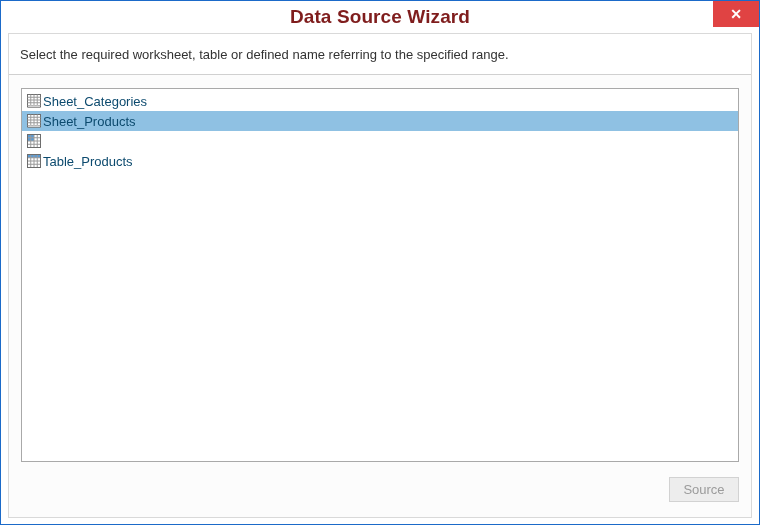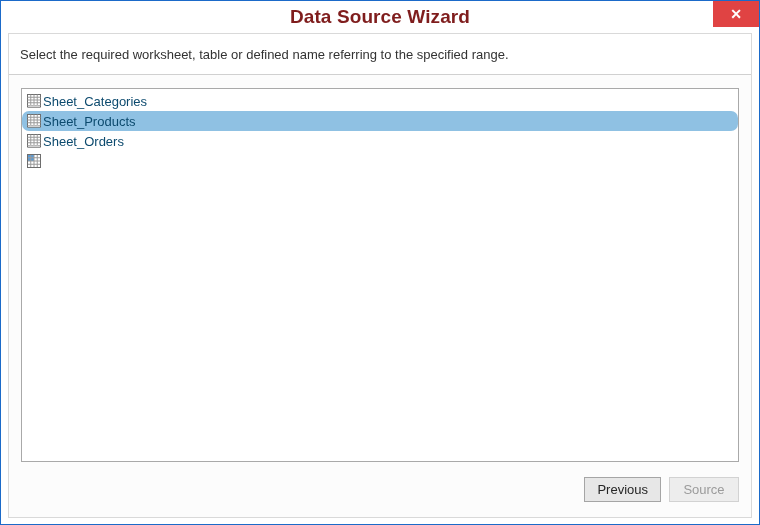--- a/index.html
+++ b/index.html
@@ -115,21 +115,20 @@
     display: flex;
     align-items: center;
     padding-left: 4px;
     font-size: 13px;
     color: #0c4a6e;
     cursor: default;
     box-sizing: border-box;
   }
   .list-item.selected {
     background: #8fc1e3;
-    border-radius: 7px;
   }
   .item-label {
     padding-left: 1px;
     white-space: nowrap;
   }
 
   
   .item-icon {
     width: 16px;
     height: 16px;
@@ -216,49 +215,49 @@
               <line x1="1.5" y1="9.75" x2="14.5" y2="9.75" stroke="#9a9a9a" stroke-width="1"></line>
               <line x1="4.75" y1="1.5" x2="4.75" y2="12.5" stroke="#9a9a9a" stroke-width="1"></line>
               <line x1="8" y1="1.5" x2="8" y2="12.5" stroke="#9a9a9a" stroke-width="1"></line>
               <line x1="11.25" y1="1.5" x2="11.25" y2="12.5" stroke="#9a9a9a" stroke-width="1"></line>
               <path d="M1.5,12.5 L1.5,14.2 L14.5,14.2 L14.5,12.5" fill="#ffffff" stroke="#6d6d6d" stroke-width="1"></path>
             </svg>
             <span class="item-label">Sheet_Products</span>
           </div>
           <div class="list-item">
             <svg viewBox="0 0 16 16" class="item-icon">
-              <rect x="1.5" y="1.5" width="13" height="11" fill="#ffffff" stroke="#6d6d6d" stroke-width="1"></rect>
-              <line x1="1.5" y1="4.25" x2="14.5" y2="4.25" stroke="#9a9a9a" stroke-width="1"></line>
-              <line x1="1.5" y1="7" x2="14.5" y2="7" stroke="#9a9a9a" stroke-width="1"></line>
-              <line x1="1.5" y1="9.75" x2="14.5" y2="9.75" stroke="#9a9a9a" stroke-width="1"></line>
-              <line x1="4.75" y1="1.5" x2="4.75" y2="12.5" stroke="#9a9a9a" stroke-width="1"></line>
-              <line x1="8" y1="1.5" x2="8" y2="12.5" stroke="#9a9a9a" stroke-width="1"></line>
-              <line x1="11.25" y1="1.5" x2="11.25" y2="12.5" stroke="#9a9a9a" stroke-width="1"></line>
-              <path d="M1.5,12.5 L1.5,14.2 L14.5,14.2 L14.5,12.5" fill="#ffffff" stroke="#6d6d6d" stroke-width="1"></path>
-            </svg>
-            <span class="item-label">Sheet_Orders</span>
-          </div>
-          <div class="list-item">
-            <svg viewBox="0 0 16 16" class="item-icon">
               <rect x="1.5" y="1.5" width="13" height="13" fill="#ffffff" stroke="#6d6d6d" stroke-width="1"></rect>
               <rect x="1.5" y="1.5" width="6.5" height="6.5" fill="#5b9bd5"></rect>
               <line x1="1.5" y1="4.75" x2="14.5" y2="4.75" stroke="#9a9a9a" stroke-width="1"></line>
               <line x1="1.5" y1="8" x2="14.5" y2="8" stroke="#9a9a9a" stroke-width="1"></line>
               <line x1="1.5" y1="11.25" x2="14.5" y2="11.25" stroke="#9a9a9a" stroke-width="1"></line>
               <line x1="4.75" y1="1.5" x2="4.75" y2="14.5" stroke="#9a9a9a" stroke-width="1"></line>
               <line x1="8" y1="1.5" x2="8" y2="14.5" stroke="#9a9a9a" stroke-width="1"></line>
               <line x1="11.25" y1="1.5" x2="11.25" y2="14.5" stroke="#9a9a9a" stroke-width="1"></line>
               <rect x="1.5" y="1.5" width="13" height="13" fill="none" stroke="#6d6d6d" stroke-width="1"></rect>
             </svg>
           </div>
+          <div class="list-item">
+            <svg viewBox="0 0 16 16" class="item-icon">
+              <rect x="1.5" y="1.5" width="13" height="13" fill="#ffffff" stroke="#6d6d6d" stroke-width="1"></rect>
+              <rect x="1.5" y="1.5" width="13" height="3.4" fill="#5b9bd5"></rect>
+              <line x1="1.5" y1="4.75" x2="14.5" y2="4.75" stroke="#9a9a9a" stroke-width="1"></line>
+              <line x1="1.5" y1="8" x2="14.5" y2="8" stroke="#9a9a9a" stroke-width="1"></line>
+              <line x1="1.5" y1="11.25" x2="14.5" y2="11.25" stroke="#9a9a9a" stroke-width="1"></line>
+              <line x1="4.75" y1="1.5" x2="4.75" y2="14.5" stroke="#9a9a9a" stroke-width="1"></line>
+              <line x1="8" y1="1.5" x2="8" y2="14.5" stroke="#9a9a9a" stroke-width="1"></line>
+              <line x1="11.25" y1="1.5" x2="11.25" y2="14.5" stroke="#9a9a9a" stroke-width="1"></line>
+              <rect x="1.5" y="1.5" width="13" height="13" fill="none" stroke="#6d6d6d" stroke-width="1"></rect>
+            </svg>
+            <span class="item-label">Table_Products</span>
+          </div>
         </div>
     </div>
 
     <div id="footer">
       <div id="button-row" style="display:flex;align-items:center;">
-          <button class="wiz-button">Previous</button>
           <button class="wiz-button disabled" disabled="">Source</button>
         </div>
 
     </div>
 
   </div>
 </div>
 
 </body></html>

